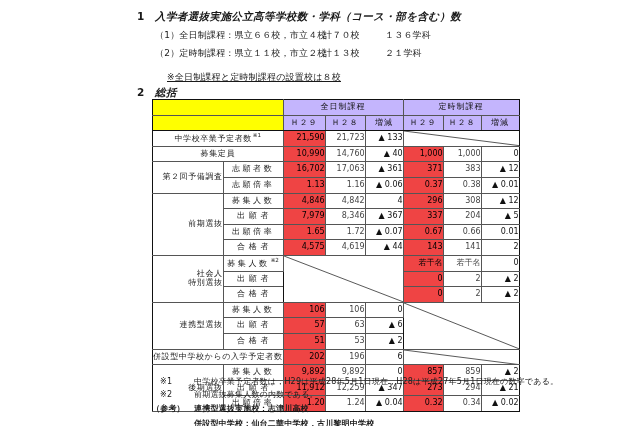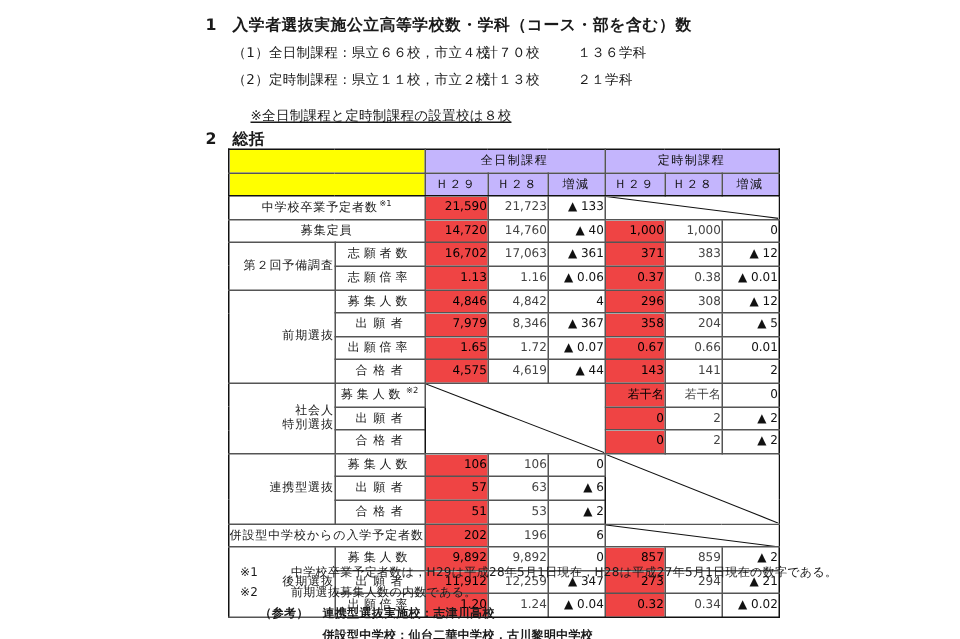--- a/index.html
+++ b/index.html
@@ -29,21 +29,21 @@
     font-size: 10.5px;
     font-weight: bold;
     letter-spacing: 0.4px;
     white-space: nowrap;
   }
   .sec-num {
     width: 18px;
     flex: 0 0 18px;
     font-weight: bold;
   }
-  .sec-title { font-weight: bold; }
+  .sec-title { font-weight: bold; font-style: italic; }
 
   .course-line {
     display: flex;
     font-size: 9px;
     letter-spacing: 0.2px;
     margin-top: 5px;
     padding-left: 18px;
     white-space: nowrap;
   }
   .course-label { width: 168px; flex: 0 0 168px; }
@@ -141,21 +141,21 @@
     left: 152px;
     top: 376px;
     font-size: 8px;
     letter-spacing: 0.2px;
     line-height: 1.62;
     white-space: nowrap;
   }
   .fn-row { display: flex; }
   .fn-mark { width: 34px; flex: 0 0 34px; padding-left: 8px; }
   .ref-row { display: flex; margin-top: 1px; }
-  .ref-mark { width: 42px; flex: 0 0 42px; font-weight: bold; padding-left: 21px; }
+  .ref-mark { width: 42px; flex: 0 0 42px; font-weight: bold; }
   .ref-text { font-weight: bold; }
   .ref-row.second .ref-mark { visibility: hidden; }
   .ref-row.second { margin-top: 2px; }
 </style>
 </head>
 <body>
 
 <div id="section-one">
   <div class="sec-head">
     <span class="sec-num">1</span>
@@ -219,21 +219,21 @@
         <td class="num prev bd-t">21,723</td>
         <td class="num diff bd-t">▲ 133</td>
         <td class="diag bd-l bd-r bd-t" colspan="3" rowspan="1">
           <svg width="100%" height="100%" viewBox="0 0 100 100" preserveAspectRatio="none" style="position:absolute;inset:0;display:block">
             <line x1="0" y1="0" x2="100" y2="100" stroke="#111" stroke-width="0.7" vector-effect="non-scaling-stroke"></line>
           </svg>
         </td>
       </tr>
       <tr>
         <td class="rowlab bd-l bd-t" colspan="2">募集定員</td>
-        <td class="num cur bd-l bd-t">14,720</td>
+        <td class="num cur bd-l bd-t">10,990</td>
         <td class="num prev bd-t">14,760</td>
         <td class="num diff bd-t">▲ 40</td>
         <td class="num cur bd-l bd-t">1,000</td>
         <td class="num prev bd-t">1,000</td>
         <td class="num diff bd-r bd-t">0</td>
       </tr>
       <tr>
         <td class="grouplab bd-l bd-t" rowspan="2">第２回予備調査</td>
         <td class="rowlab sp bd-t">志願者数</td>
         <td class="num cur bd-l bd-t">16,702</td>
@@ -260,21 +260,21 @@
         <td class="num diff bd-t">4</td>
         <td class="num cur bd-l bd-t">296</td>
         <td class="num prev bd-t">308</td>
         <td class="num diff bd-r bd-t">▲ 12</td>
       </tr>
       <tr>
         <td class="rowlab">出 願 者</td>
         <td class="num cur bd-l">7,979</td>
         <td class="num prev">8,346</td>
         <td class="num diff">▲ 367</td>
-        <td class="num cur bd-l">358</td>
+        <td class="num cur bd-l">337</td>
         <td class="num prev">204</td>
         <td class="num diff bd-r">▲ 5</td>
       </tr>
       <tr>
         <td class="rowlab sp">出願倍率</td>
         <td class="num cur bd-l">1.65</td>
         <td class="num prev">1.72</td>
         <td class="num diff">▲ 0.07</td>
         <td class="num cur bd-l">0.67</td>
         <td class="num prev">0.66</td>

